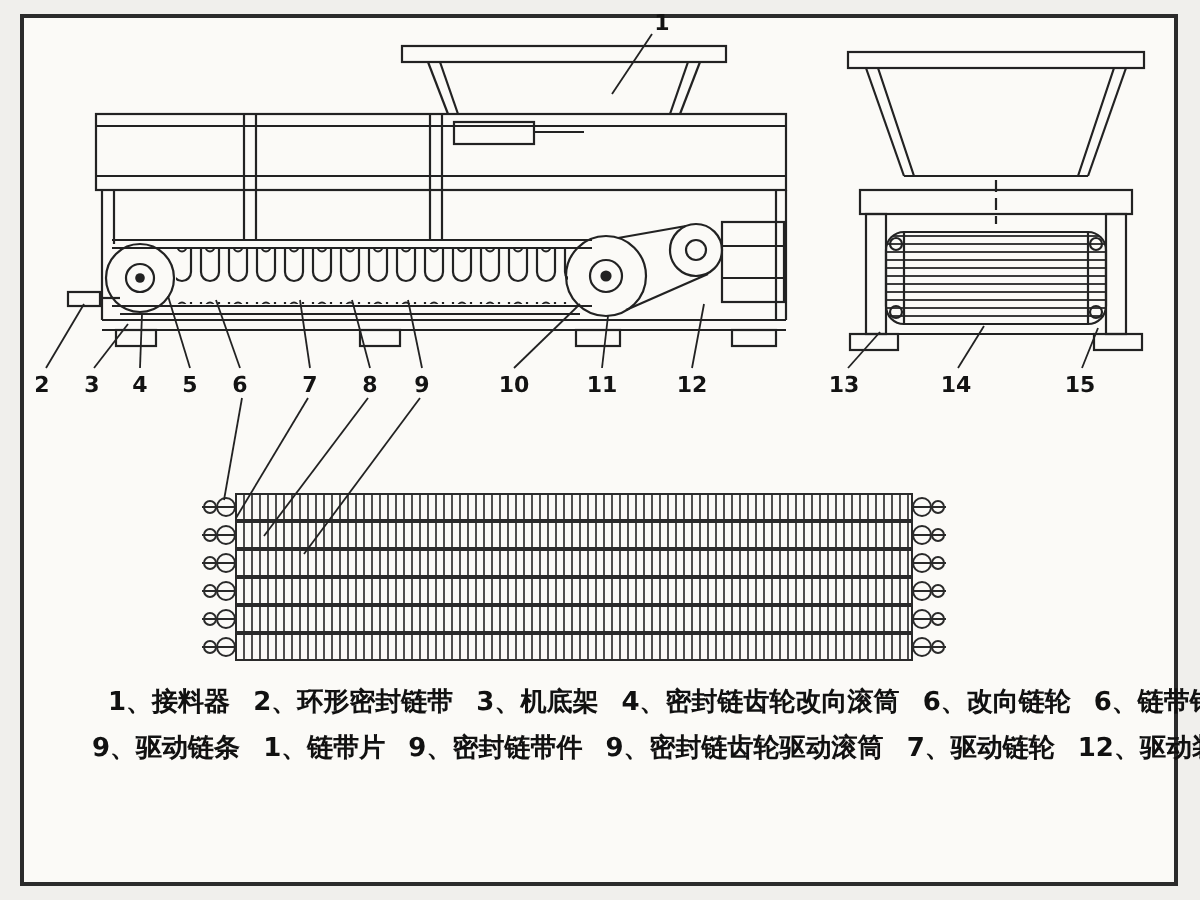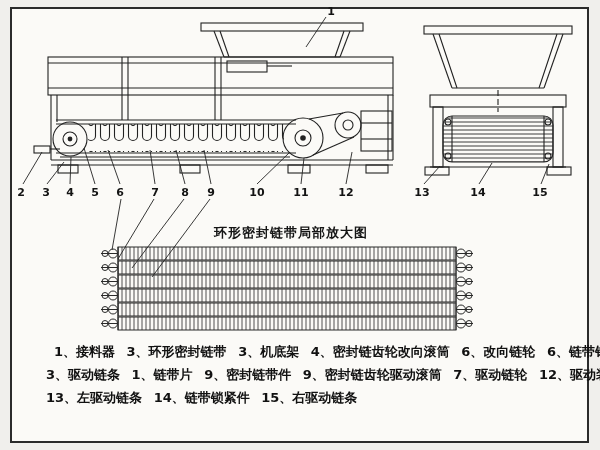--- a/index.html
+++ b/index.html
@@ -230,38 +230,32 @@
       <text x="211" y="196">9</text>
       <text x="257" y="196">10</text>
       <text x="301" y="196">11</text>
       <text x="346" y="196">12</text>
       <text x="422" y="196">13</text>
       <text x="478" y="196">14</text>
       <text x="540" y="196">15</text>
     </g>
   </svg>
 
-  <div class="detail-title">环形密封链带局部放大图</div>
 
   <div class="legend">
     <div class="legend-row r1">
       <span class="li">1、接料器</span>
-      <span class="li">3、环形密封链带</span>
+      <span class="li">2、环形密封链带</span>
       <span class="li">3、机底架</span>
       <span class="li">4、密封链齿轮改向滚筒</span>
       <span class="li">6、改向链轮</span>
       <span class="li">6、链带销轴</span>
     </div>
     <div class="legend-row">
-      <span class="li">3、驱动链条</span>
+      <span class="li">9、驱动链条</span>
       <span class="li">1、链带片</span>
       <span class="li">9、密封链带件</span>
       <span class="li">9、密封链齿轮驱动滚筒</span>
       <span class="li">7、驱动链轮</span>
       <span class="li">12、驱动装置</span>
     </div>
-    <div class="legend-row">
-      <span class="li">13、左驱动链条</span>
-      <span class="li">14、链带锁紧件</span>
-      <span class="li">15、右驱动链条</span>
-    </div>
   </div>
 </div>
 
 </body></html>

